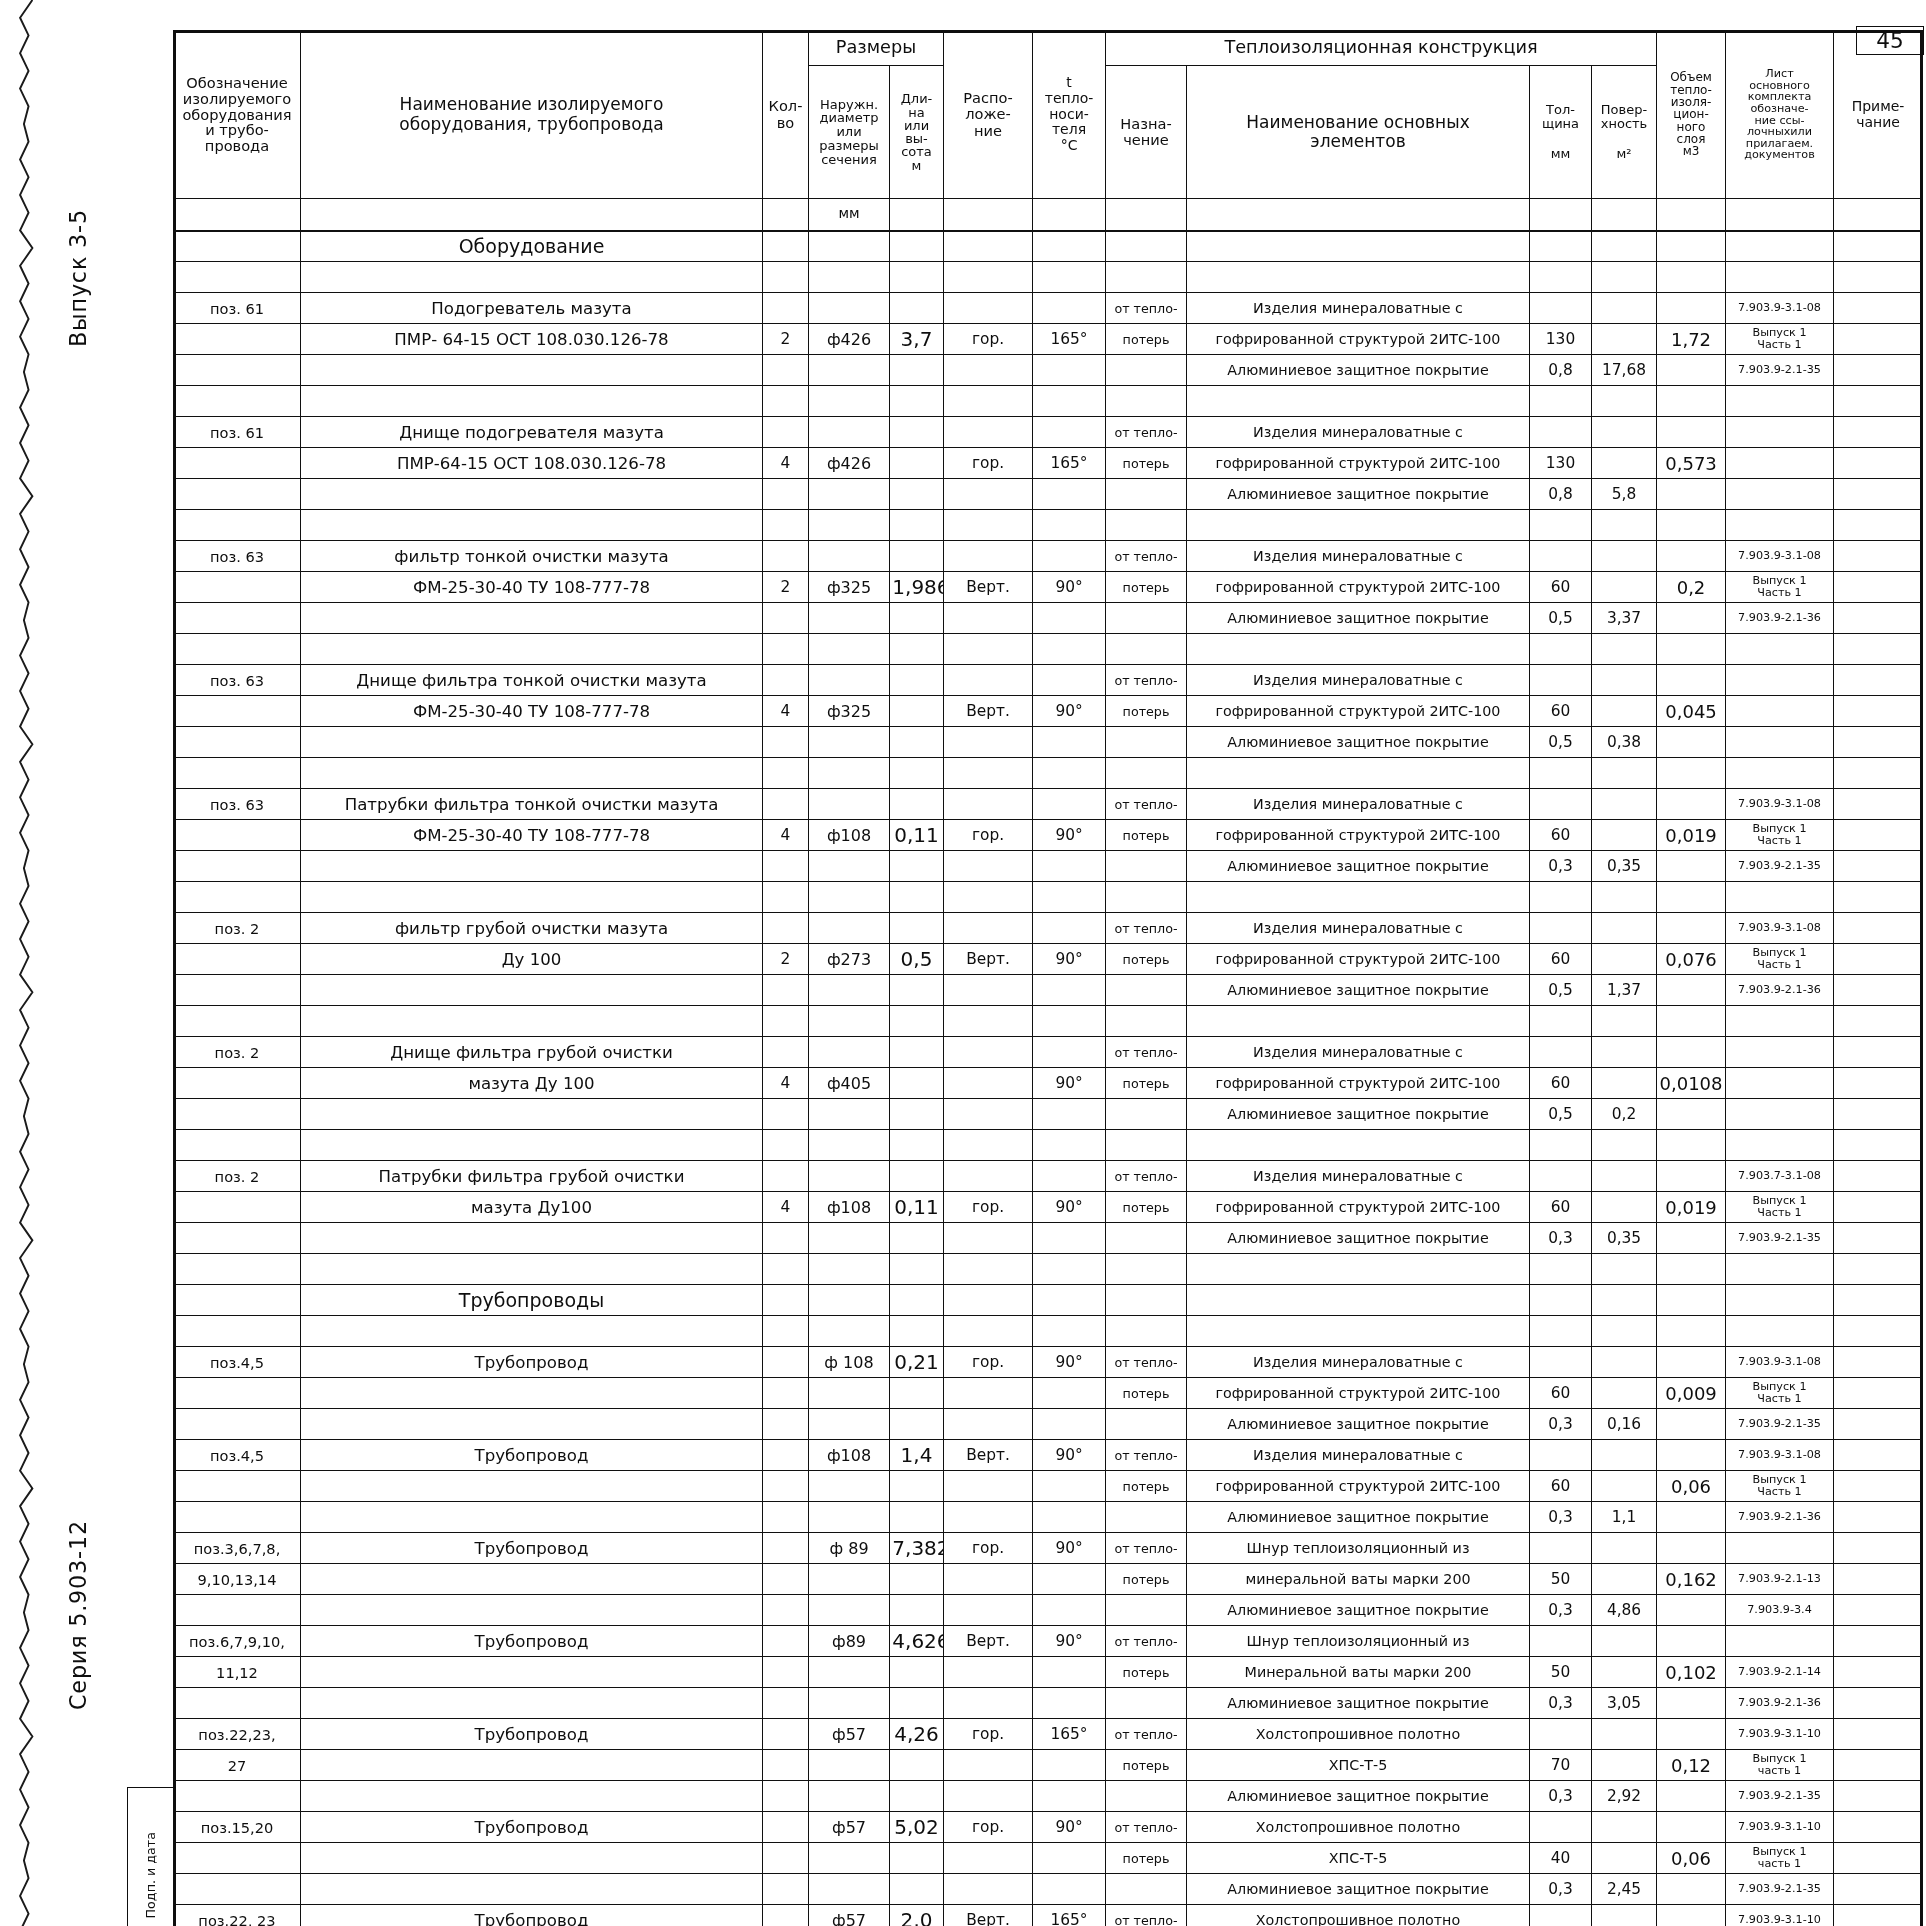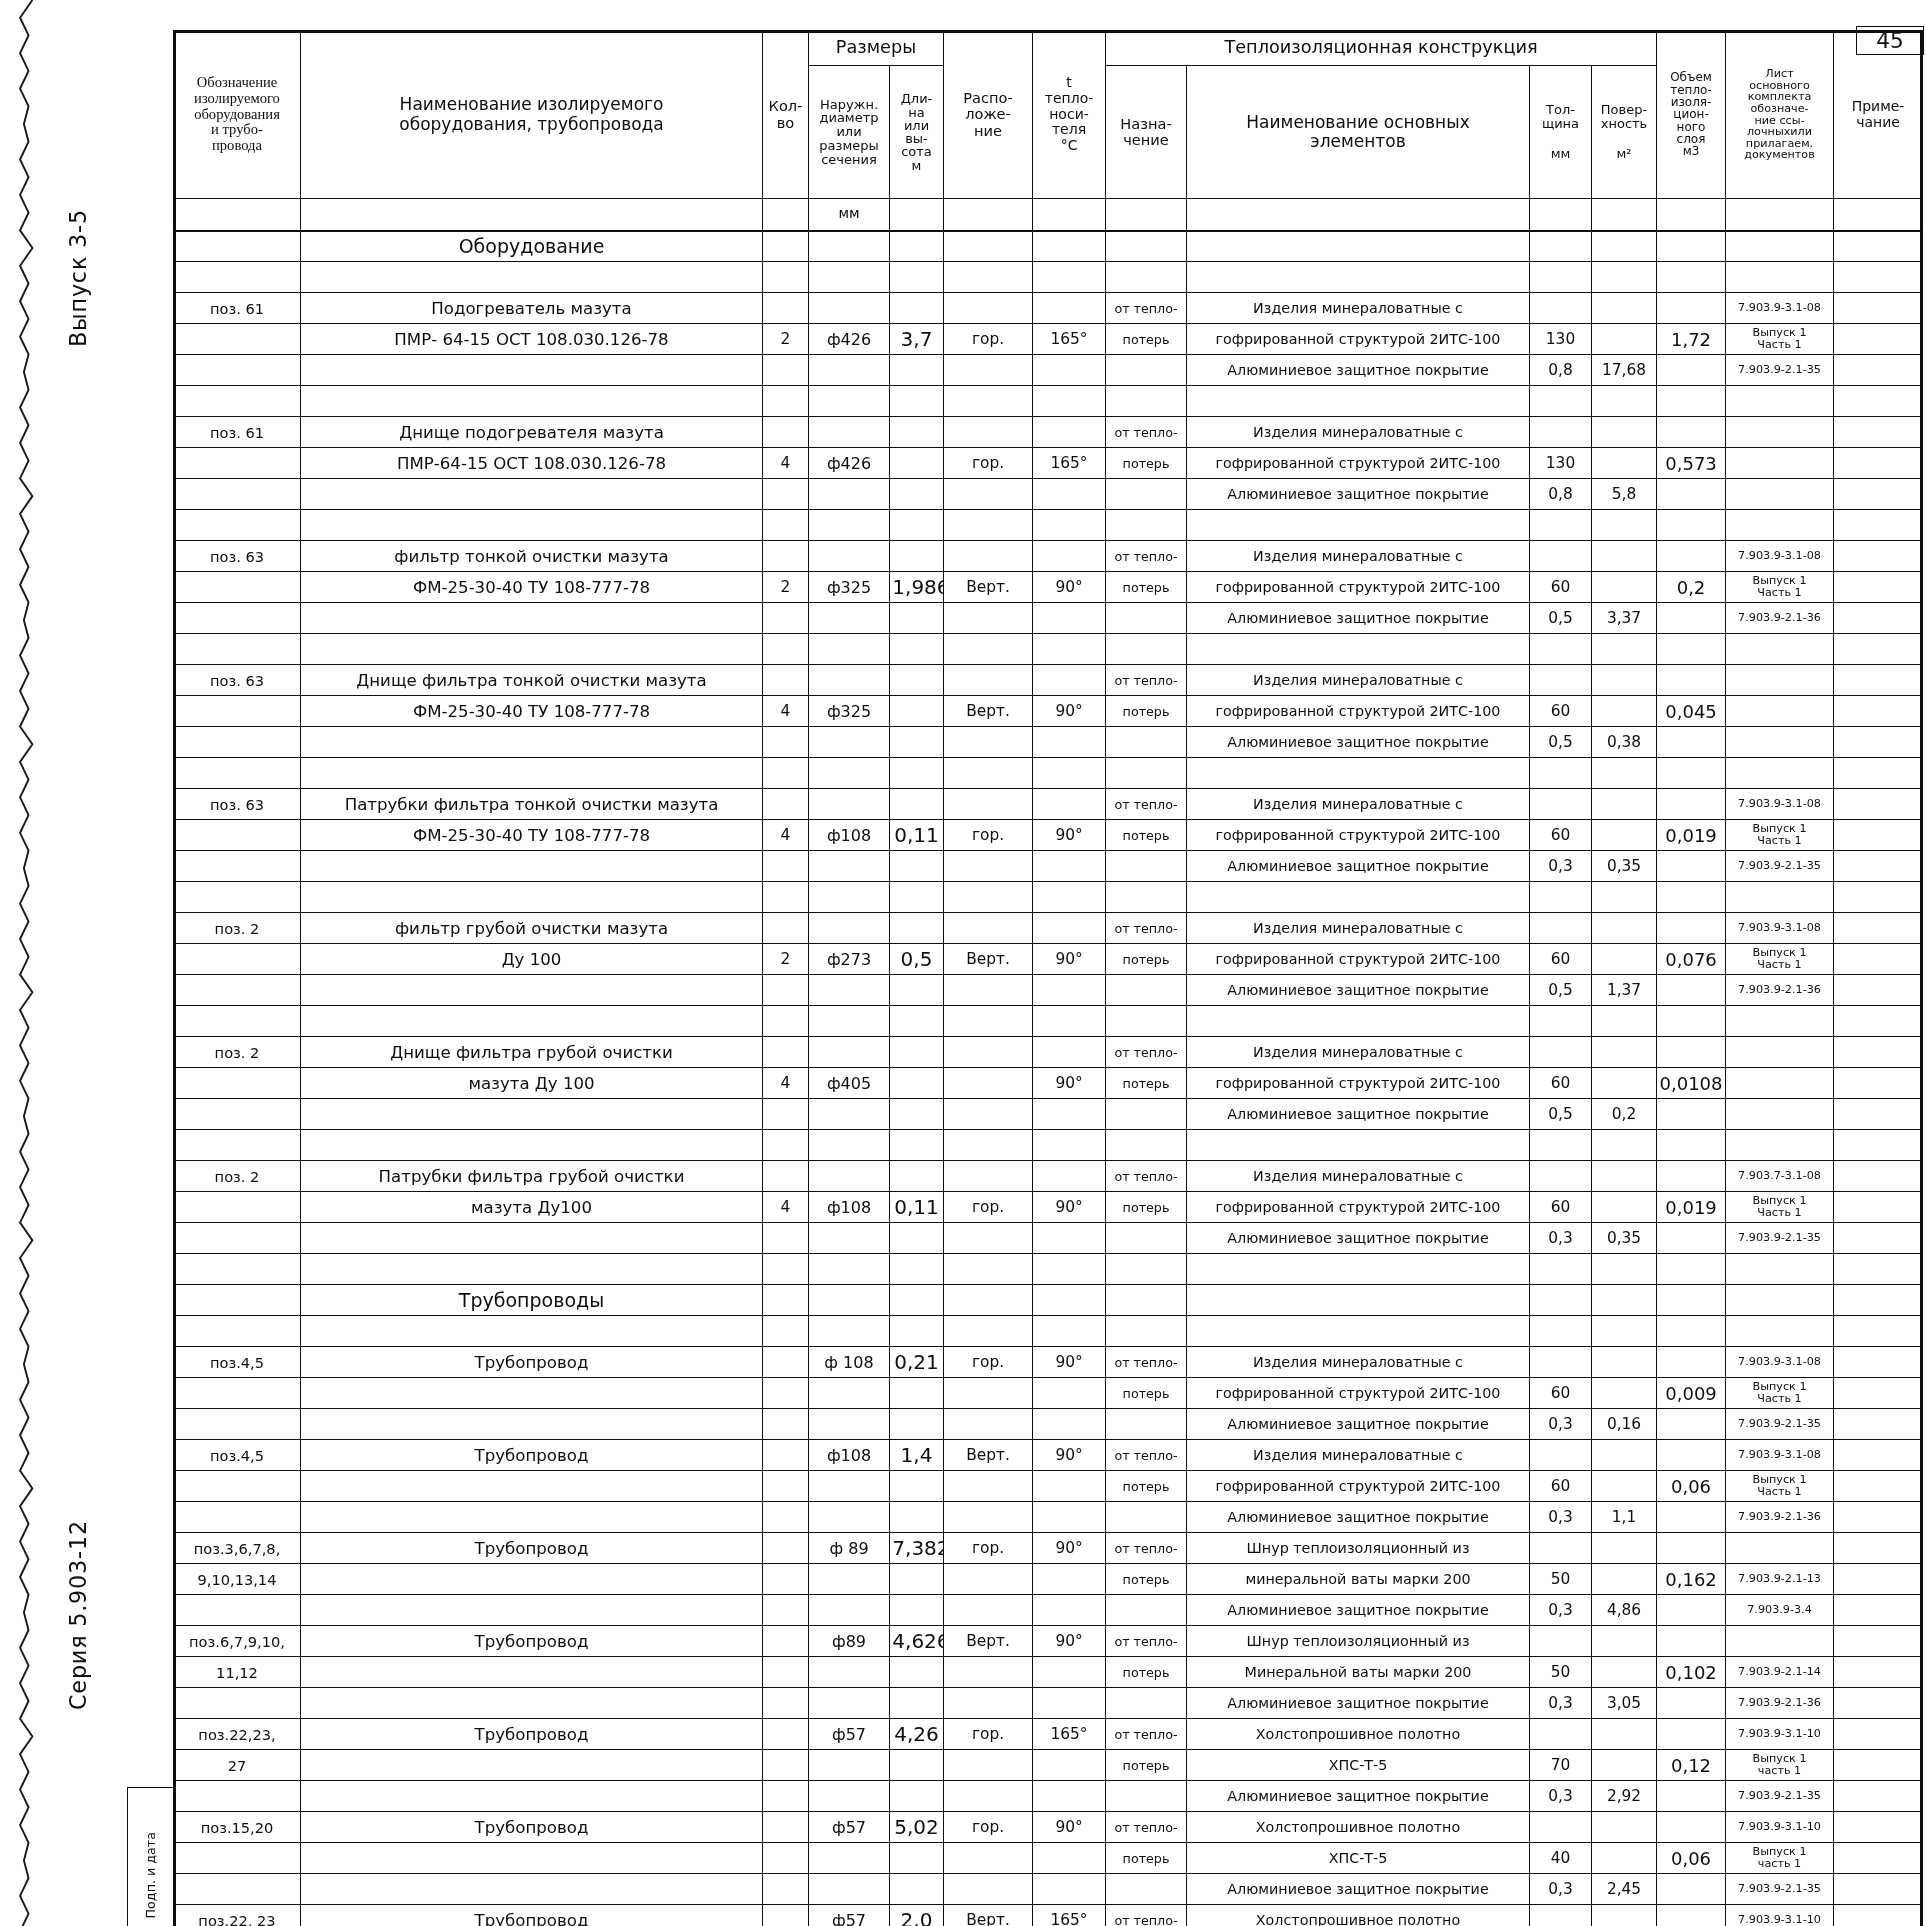--- a/index.html
+++ b/index.html
@@ -88,21 +88,21 @@
         <col style="width:81px">
       <col style="width:343px">
         <col style="width:62px">
         <col style="width:65px">
         <col style="width:69px">
       <col style="width:108px">
         <col style="width:89px">
     </colgroup>
     <thead>
       <tr class="h1">
-        <th rowspan="2" class="thc0" style="white-space: pre-line; font-family: Liberation Serif, serif;">Обозначение
+        <th rowspan="2" class="thc0" style="white-space: pre-line;">Обозначение
 изолируемого
 оборудования
 и трубо-
 провода</th>
         <th rowspan="2" class="thc1" style="white-space: pre-line;">Наименование изолируемого
 оборудования, трубопровода</th>
         <th rowspan="2" class="thc2" style="white-space: pre-line;">Кол-
 во</th>
         <th colspan="2" class="thg" style="white-space: pre-line;">Размеры</th>
         <th rowspan="2" class="thc5" style="white-space: pre-line;">Распо-

